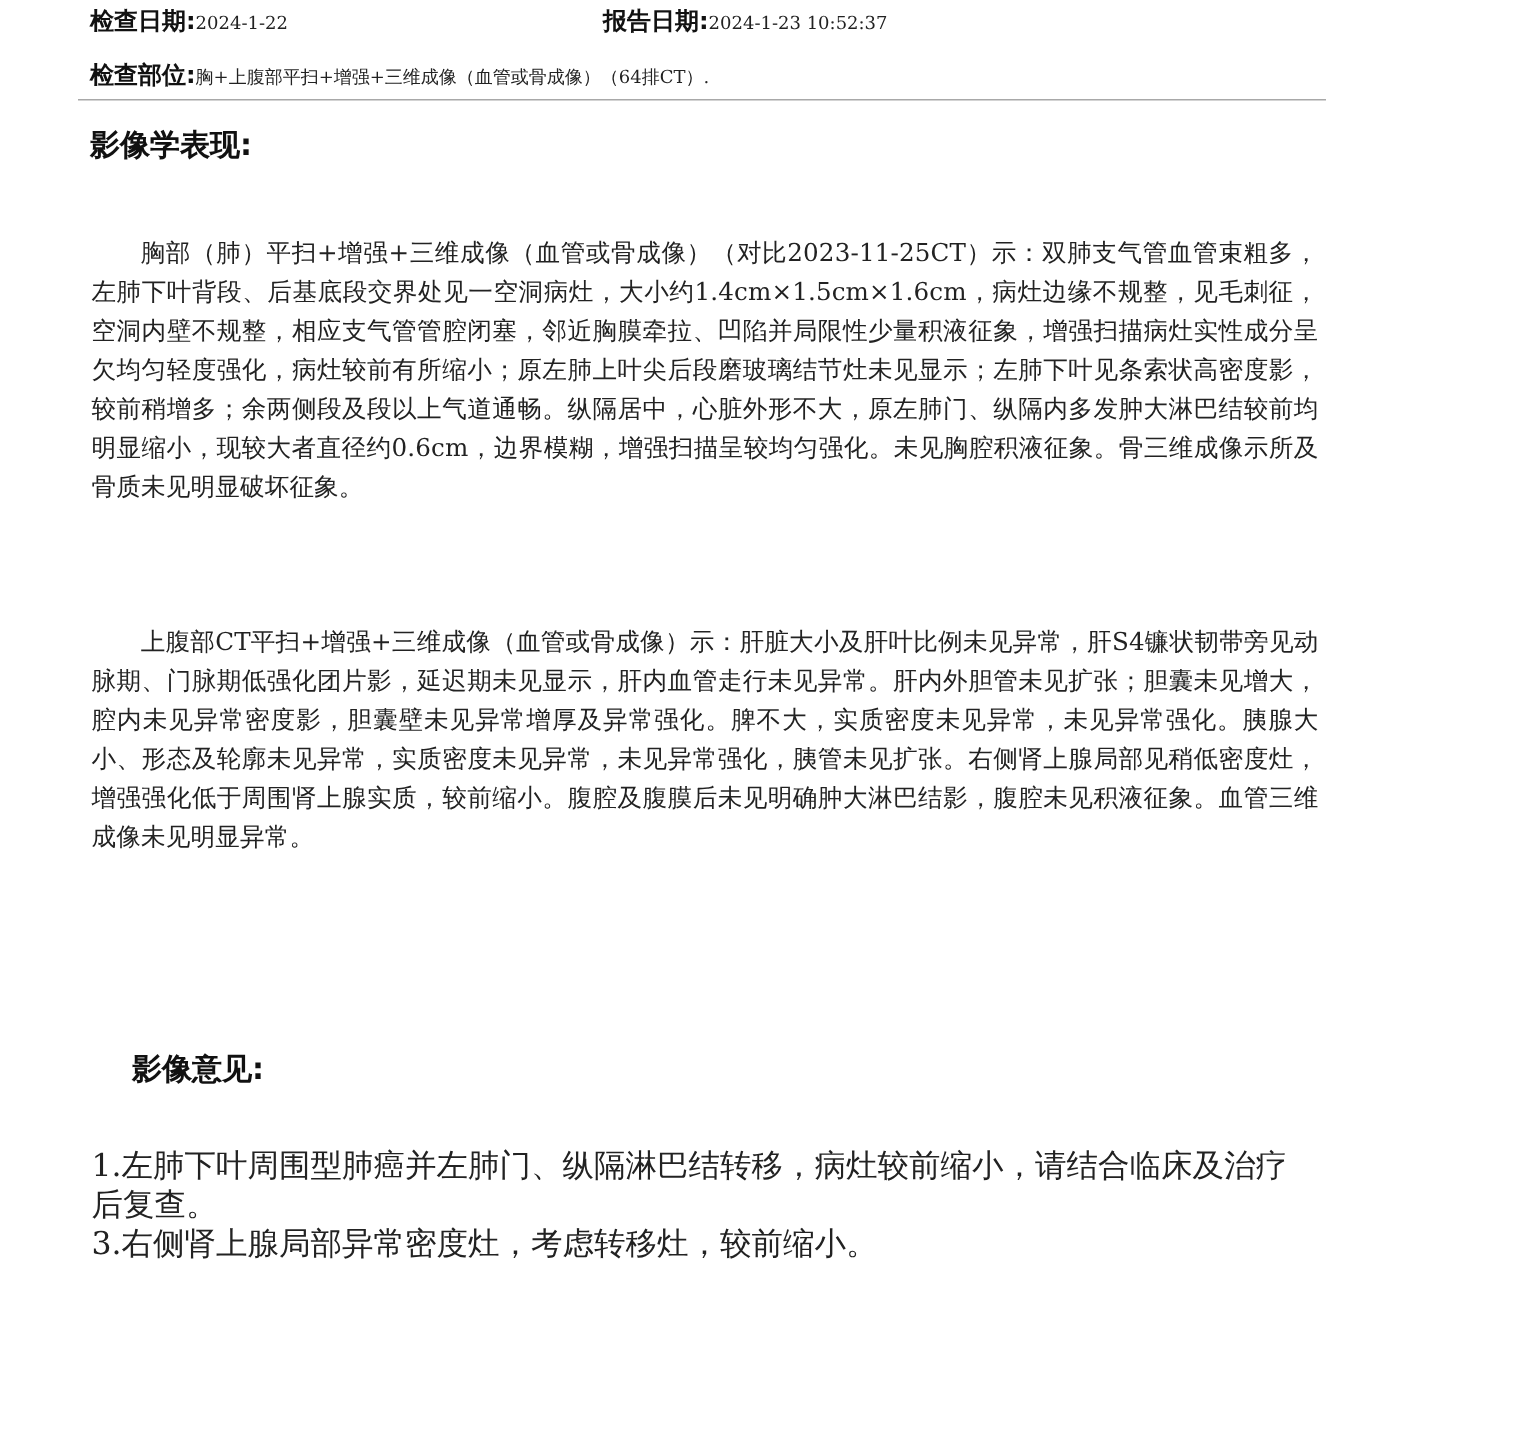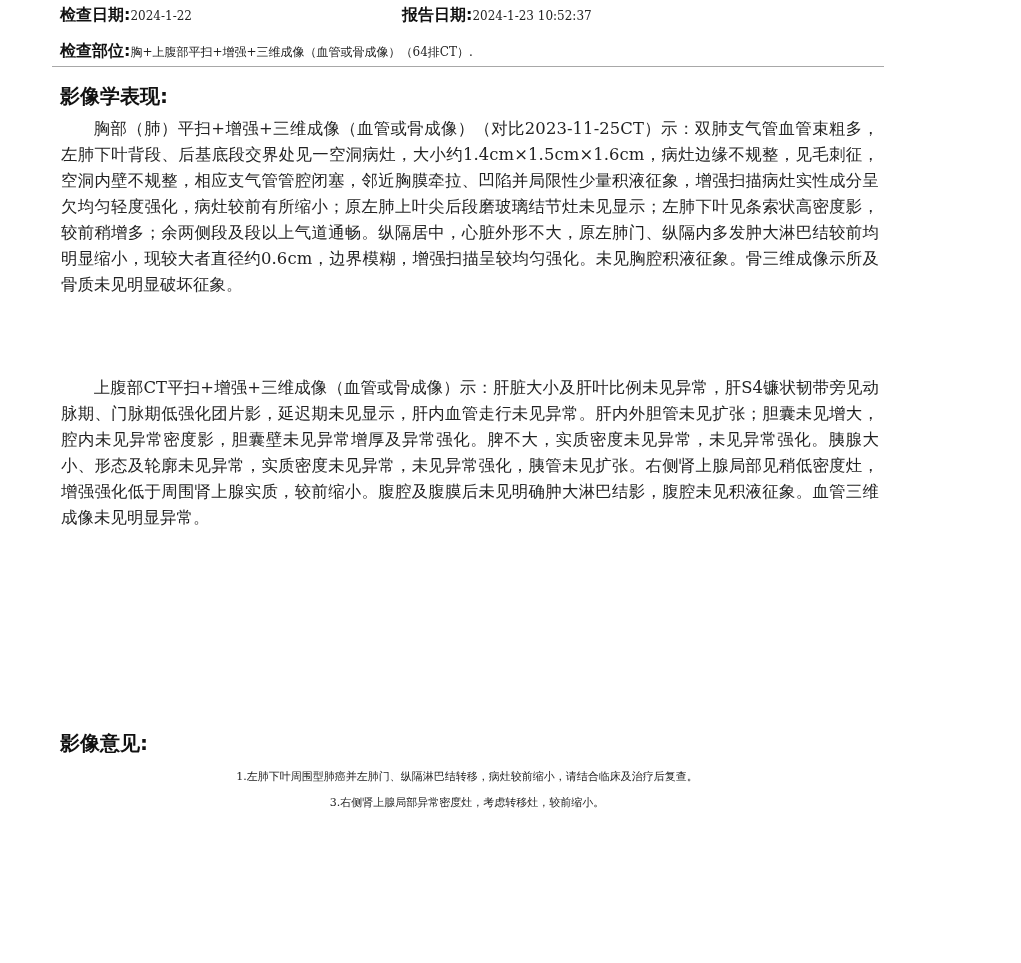--- a/index.html
+++ b/index.html
@@ -47,43 +47,43 @@
     .section-title {
       position: absolute;
       left: 60px;
       font-family: "DejaVu Sans", "Liberation Sans", sans-serif;
       font-weight: bold;
       font-size: 20px;
       line-height: 28px;
       color: #111;
     }
     #findings-title { top: 82px; }
-    #impression-title { top: 729px; }
+    #impression-title { top: 698px; margin-left: 28px; }
     .para {
       position: absolute;
       left: 61px;
       width: 818px;
       font-size: 16.4px;
       line-height: 26px;
       color: #222;
       text-align: justify;
       text-indent: 2em;
       letter-spacing: 0.1px;
+      margin-top: 40px;
     }
     #para-chest { top: 116px; }
     #para-abdomen { top: 375px; }
     .impression-list {
       position: absolute;
       left: 61px;
       top: 764px;
       width: 812px;
-      font-size: 11px;
+      font-size: 21px;
       line-height: 26px;
       color: #222;
-      text-align: center;
     }
     .impression-item {
       display: block;
     }
   </style>
 </head>
 <body>
 
 <div class="header-row" id="row1">
   <span class="lbl">检查日期:</span><span class="val">2024-1-22</span>

